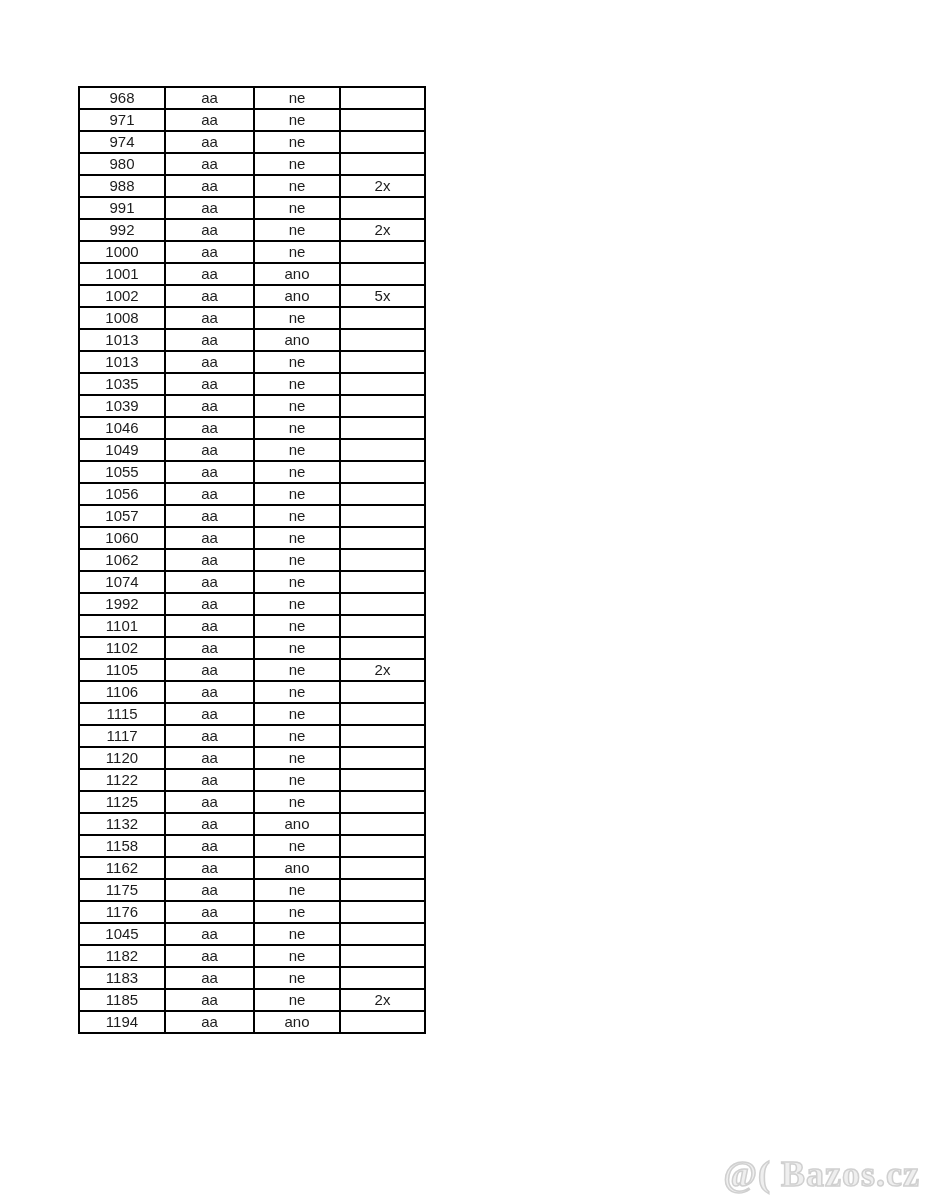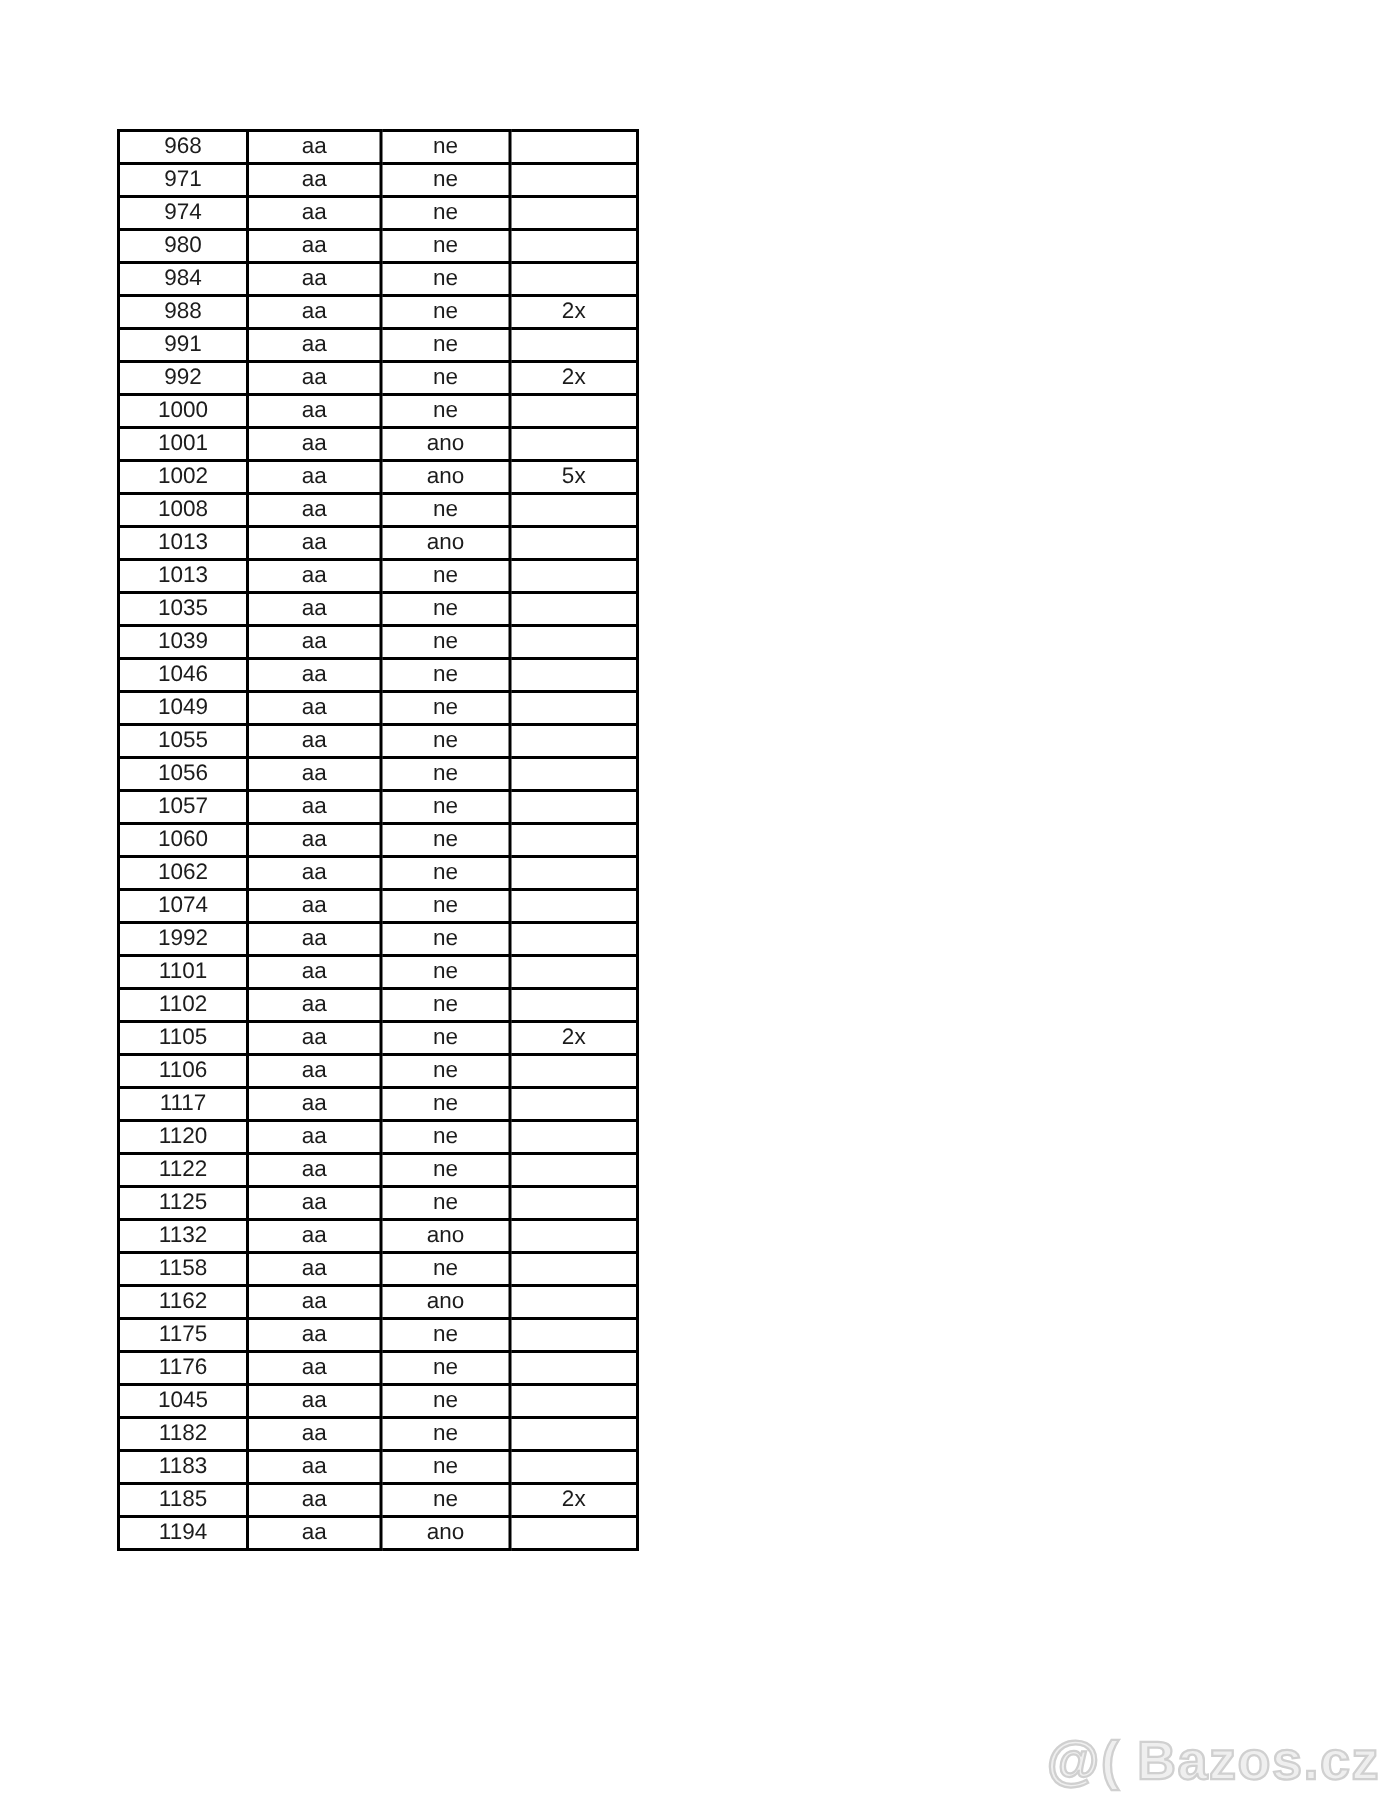--- a/index.html
+++ b/index.html
@@ -38,21 +38,21 @@
     font-family: "Liberation Sans", sans-serif;
   }
   col.c1 { width: 86px; }
   col.c2 { width: 89px; }
   col.c3 { width: 86px; }
   col.c4 { width: 85px; }
   .watermark {
     position: absolute;
     right: 8px;
     bottom: 8px;
-    font-family: Liberation Sans, sans-serif;
+    font-family: Liberation Serif, serif;
     font-weight: bold;
     font-size: 36px;
     line-height: 1;
     letter-spacing: 1px;
     color: #efefef;
     -webkit-text-stroke: 1.5px #d0d0d0;
     user-select: none;
     white-space: nowrap;
   }
 </style>
@@ -87,26 +87,20 @@
           <td>ne</td>
           <td></td>
         </tr>
         <tr>
           <td>980</td>
           <td>aa</td>
           <td>ne</td>
           <td></td>
         </tr>
         <tr>
-          <td>984</td>
-          <td>aa</td>
-          <td>ne</td>
-          <td></td>
-        </tr>
-        <tr>
           <td>988</td>
           <td>aa</td>
           <td>ne</td>
           <td>2x</td>
         </tr>
         <tr>
           <td>991</td>
           <td>aa</td>
           <td>ne</td>
           <td></td>
@@ -232,20 +226,26 @@
           <td></td>
         </tr>
         <tr>
           <td>1105</td>
           <td>aa</td>
           <td>ne</td>
           <td>2x</td>
         </tr>
         <tr>
           <td>1106</td>
+          <td>aa</td>
+          <td>ne</td>
+          <td></td>
+        </tr>
+        <tr>
+          <td>1115</td>
           <td>aa</td>
           <td>ne</td>
           <td></td>
         </tr>
         <tr>
           <td>1117</td>
           <td>aa</td>
           <td>ne</td>
           <td></td>
         </tr>

